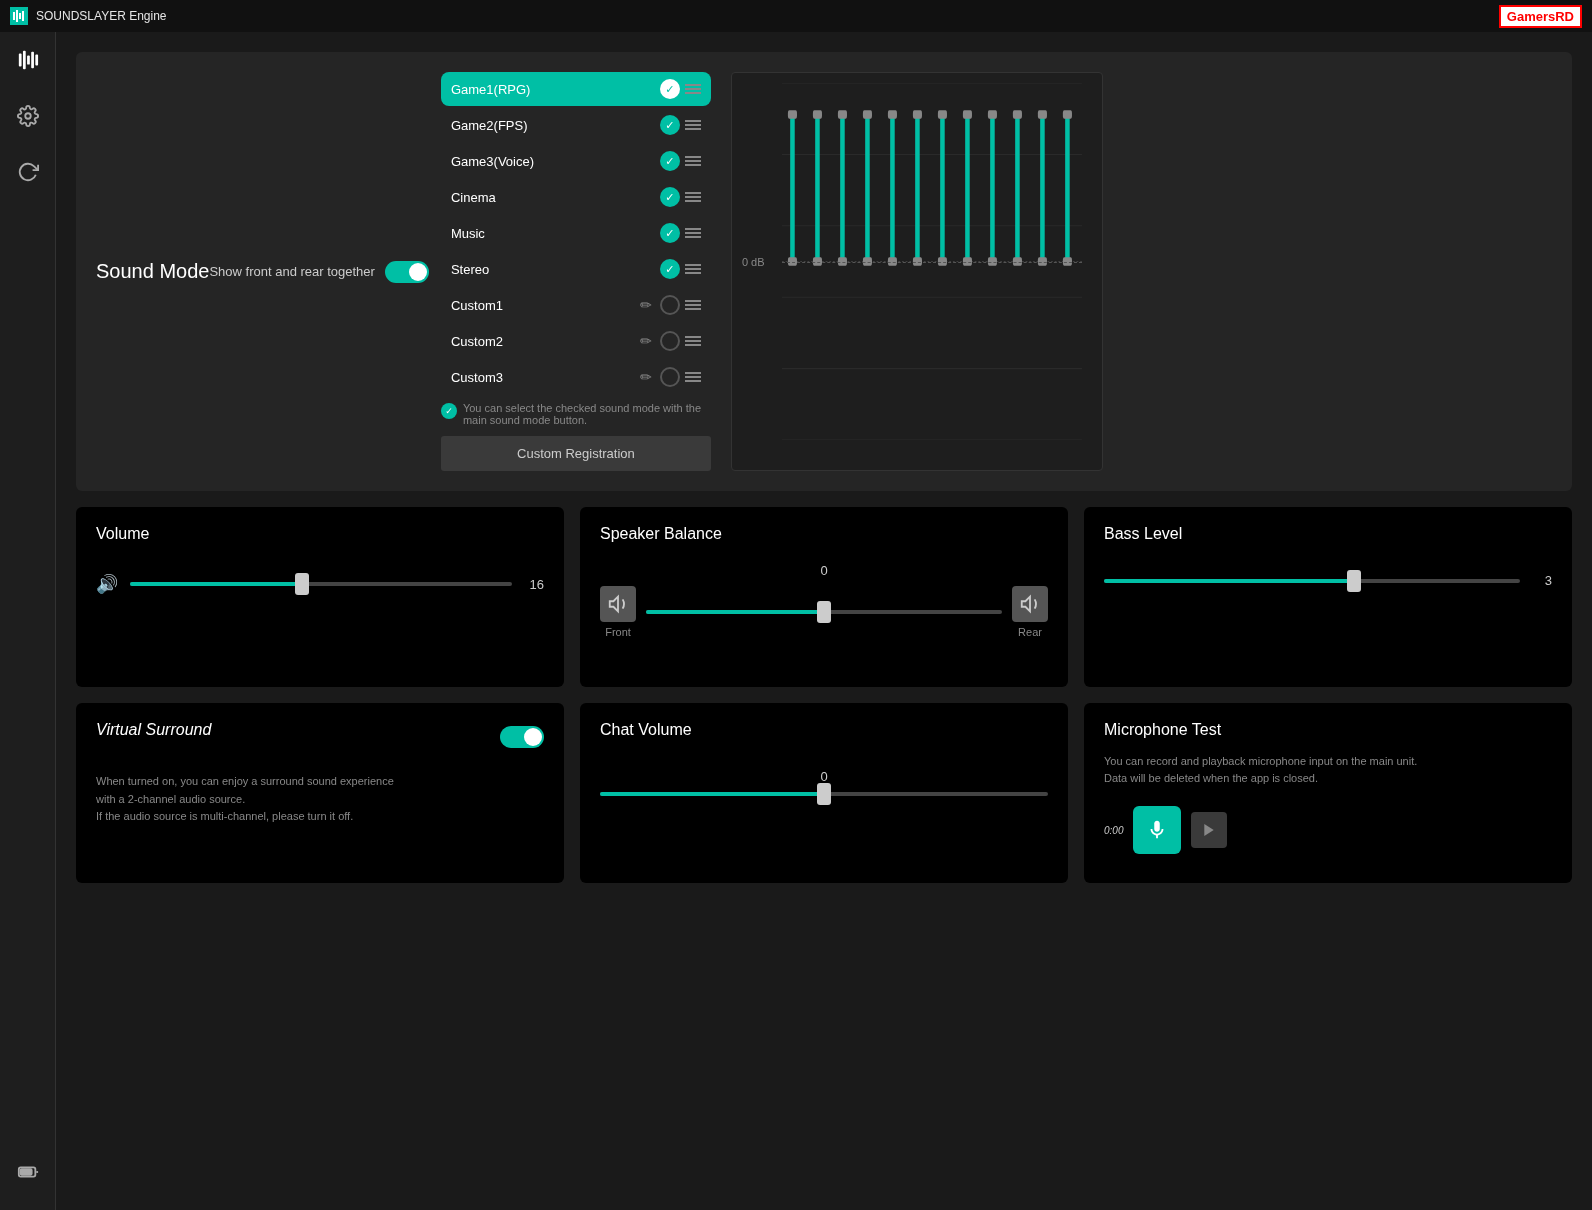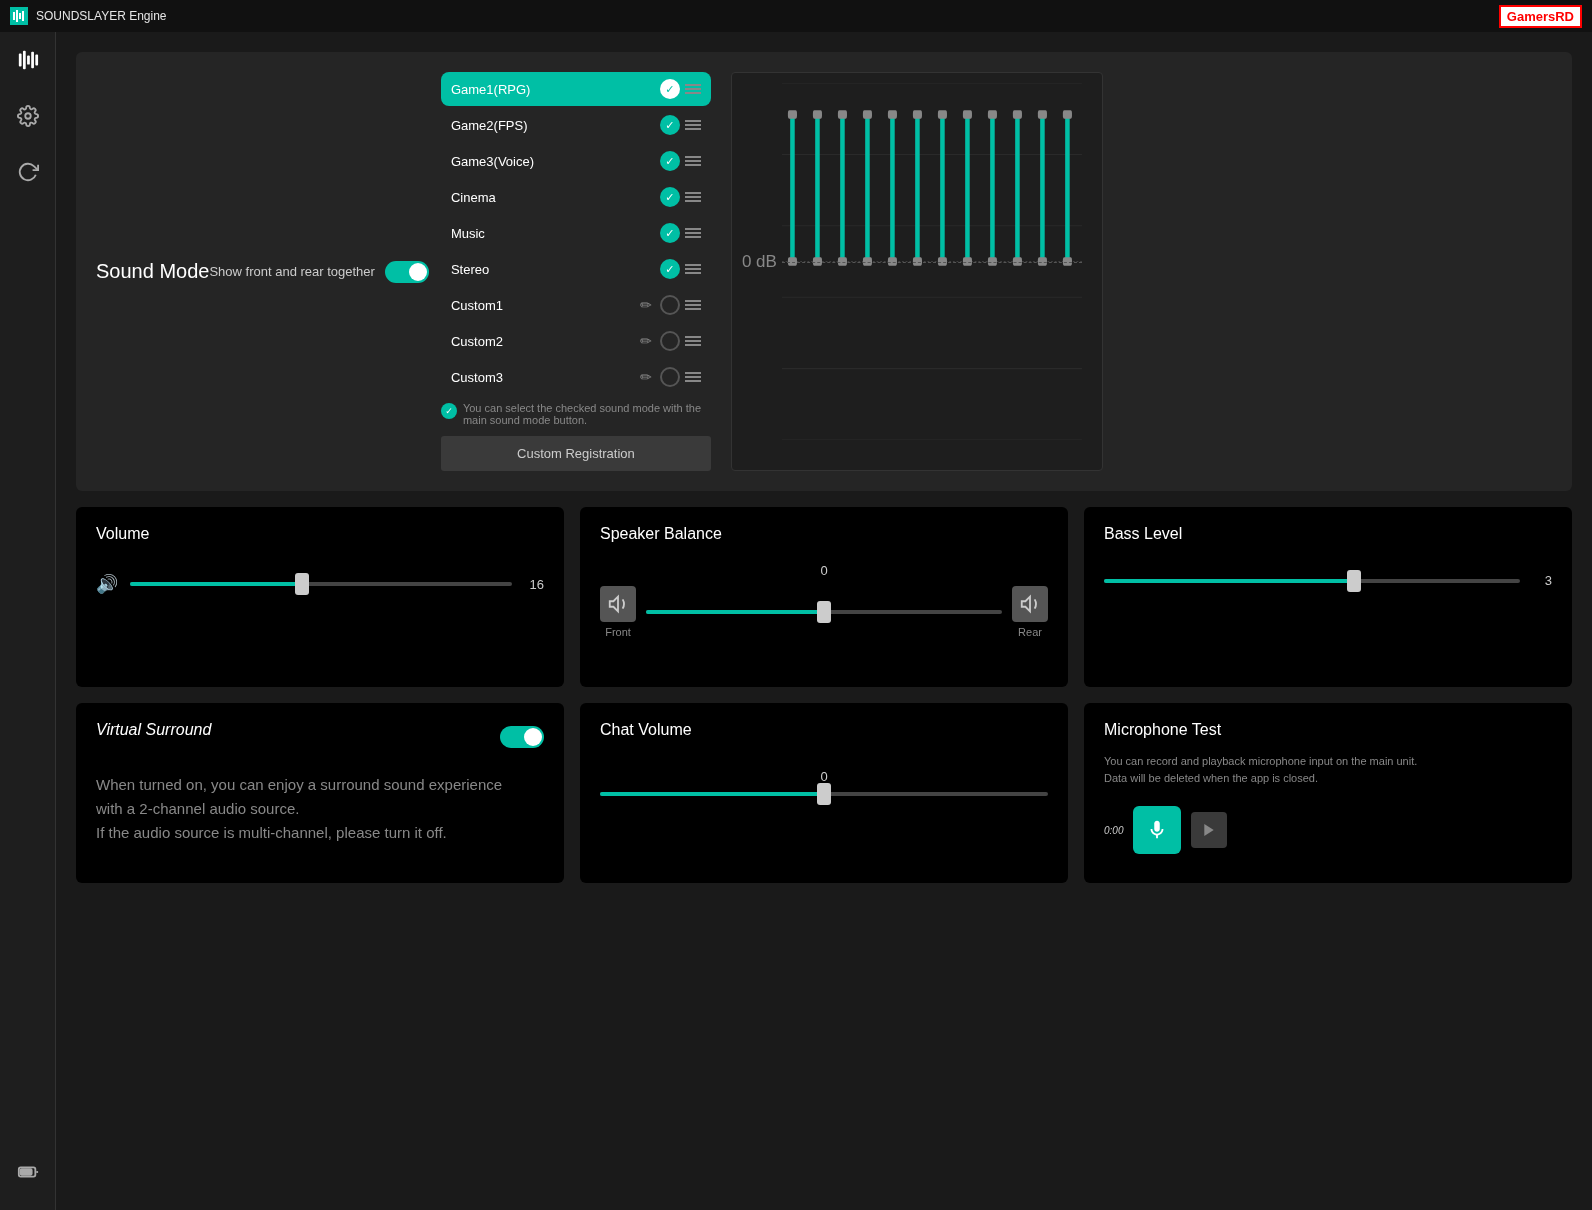--- a/index.html
+++ b/index.html
@@ -257,21 +257,21 @@
       border-top: 1px dashed #555;
       display: flex;
       align-items: center;
     }
     .eq-zero-label {
       position: absolute;
       left: -40px;
       top: 50%;
       transform: translateY(-50%);
       color: #888;
-      font-size: 17px;
+      font-size: 11px;
     }
     .eq-freq-labels {
       display: flex;
       justify-content: space-around;
       margin-top: 5px;
     }
     .eq-freq-label {
       flex: 1;
       text-align: center;
       color: #888;
@@ -380,21 +380,21 @@
     
     .vs-header {
       display: flex;
       align-items: center;
       justify-content: space-between;
       margin-bottom: 14px;
       font-style: italic;
     }
     .vs-desc {
       color: #888;
-      font-size: 15px;
+      font-size: 11px;
       line-height: 1.6;
       margin-top: 20px;
     }
 
     
     .chat-vol {
       display: flex;
       flex-direction: column;
       align-items: center;
       margin-top: 30px;

